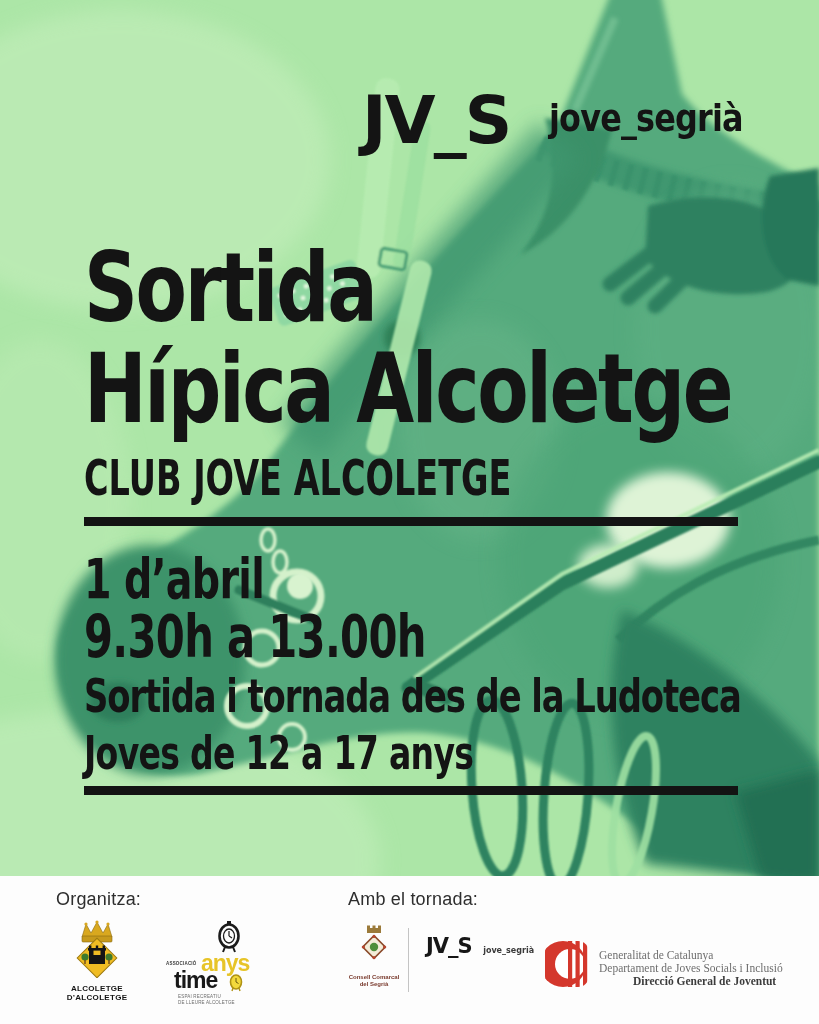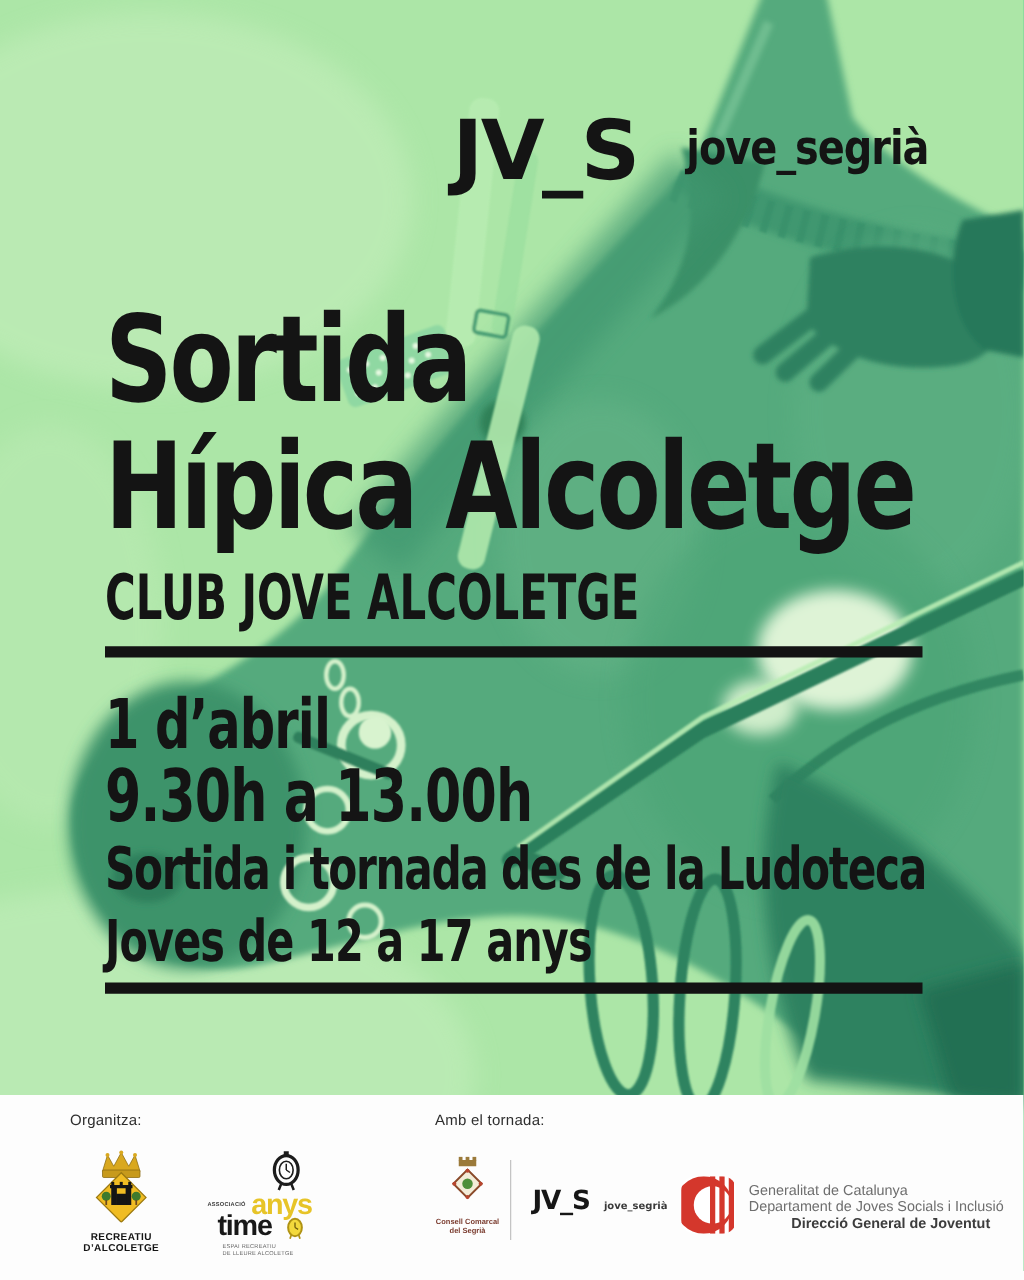--- a/index.html
+++ b/index.html
@@ -1,18 +1,18 @@
 <!DOCTYPE html>
 <html><head>
 <meta charset="utf-8">
 <style>
   html,body{margin:0;padding:0;background:#e8e8e8;}
   .poster{
     position:relative;width:819px;height:1024px;overflow:hidden;
-    font-family:"DejaVu Sans",sans-serif;color:#141414;background:#22c55e;
+    font-family:"DejaVu Sans",sans-serif;color:#141414;background:#fef9c3;
   }
   .abs{position:absolute;}
   .bg-svg{position:absolute;inset:0;width:819px;height:1024px;}
 
   
   .brand-logo{left:362px;top:88px;font-size:66px;font-weight:bold;letter-spacing:-2px;line-height:1;}
   .brand-name{left:549px;top:99px;font-size:38px;font-weight:bold;letter-spacing:-1px;line-height:1;
     transform:scaleX(.84);transform-origin:0 0;white-space:nowrap;}
 
   
@@ -28,21 +28,21 @@
   .detail{left:84px;font-weight:bold;letter-spacing:-1px;line-height:1;white-space:nowrap;
     transform:scaleX(.72);transform-origin:0 0;}
   .d1{top:552px;font-size:55px;}
   .d2{top:608px;font-size:58px;}
   .d3{top:672px;font-size:47px;letter-spacing:-1.5px;}
   .d4{top:730px;font-size:46px;}
 
   
   .footer{position:absolute;left:0;top:876px;width:819px;height:148px;background:#fdfdfd;
     font-family:"Liberation Sans",sans-serif;}
-  .flabel{position:absolute;top:13px;font-size:12px;color:#2e2e2e;letter-spacing:.2px;}
+  .flabel{position:absolute;top:13px;font-size:18px;color:#2e2e2e;letter-spacing:.2px;}
   .org-label{left:56px;}
   .sup-label{left:348px;}
 
   .logo-aj{position:absolute;left:54px;top:44px;width:86px;text-align:center;}
   .aj-text{margin-top:2px;font-size:8px;font-weight:bold;line-height:9px;letter-spacing:.3px;color:#141414;}
 
   .logo-ft{position:absolute;left:166px;top:44px;width:100px;height:86px;font-weight:bold;}
   .ft-clock{position:absolute;left:48px;top:0;}
   .ft-row1{position:absolute;left:0px;top:30px;white-space:nowrap;}
   .ft-pre{font-size:4.5px;color:#3a3a3a;letter-spacing:.2px;vertical-align:6px;}
@@ -50,25 +50,25 @@
   .ft-row2{position:absolute;left:8px;top:47px;white-space:nowrap;}
   .ft-time{font-size:23px;color:#181818;letter-spacing:-1px;}
   .ft-smallclock{position:absolute;left:62px;top:52px;}
   .ft-sub{position:absolute;left:12px;top:74px;font-size:4.5px;color:#6b6b6b;line-height:5.5px;letter-spacing:.2px;font-weight:normal;}
 
   .logo-cc{position:absolute;left:342px;top:48px;width:64px;text-align:center;}
   .cc-text{margin-top:2px;font-size:6px;font-weight:bold;color:#7a3b2e;line-height:7px;}
 
   .vdiv{position:absolute;left:408px;top:52px;width:1px;height:64px;background:#c4c4c4;}
 
-  .logo-fjvs{position:absolute;left:426px;top:72px;white-space:nowrap;text-align:right;}
+  .logo-fjvs{position:absolute;left:426px;top:58px;white-space:nowrap;text-align:right;}
   .fjvs-logo{font-size:21px;font-weight:bold;letter-spacing:-1px;color:#161616;font-family:"DejaVu Sans",sans-serif;}
   .fjvs-name{font-size:8px;font-weight:bold;color:#3a3a3a;margin-left:7px;font-family:"DejaVu Sans",sans-serif;}
 
-  .logo-gc{position:absolute;left:544px;top:64px;display:flex;align-items:center;}
+  .logo-gc{position:absolute;left:544px;top:64px;display:flex;align-items:flex-end;font-family:Liberation Serif, serif;}
   .gc-text{margin-left:9px;font-size:11.5px;line-height:13px;color:#6e6e6e;margin-top:4px;white-space:nowrap;}
   .gc-line3{font-weight:bold;color:#3c3c3c;padding-left:34px;}
 </style>
 </head>
 <body>
 
 <div class="poster">
 
   <svg class="bg-svg" viewBox="0 0 819 1024" aria-hidden="true">
     <defs>
@@ -223,21 +223,21 @@
           <rect x="25" y="30" width="4.5" height="14"></rect>
           <rect x="36.5" y="30" width="4.5" height="14"></rect>
           <rect x="29" y="35" width="8" height="9"></rect>
           <rect x="24" y="28" width="18" height="2.6"></rect>
           <rect x="25" y="25.5" width="2.4" height="2.5"></rect>
             <rect x="31.8" y="25.5" width="2.4" height="2.5"></rect>
             <rect x="38.6" y="25.5" width="2.4" height="2.5"></rect>
         </g>
       </svg>
       <div class="aj-text">
-        <div>RECREATIU</div>
+        <div>ALCOLETGE</div>
         <div>D’ALCOLETGE</div>
       </div>
     </div>
 
     <div class="logo-ft">
       <svg class="ft-clock" width="30" height="34" viewBox="0 0 30 34">
         <rect x="13" y="1" width="4" height="3" fill="#1c1c1c"></rect>
         <ellipse cx="15" cy="16" rx="9.5" ry="11.5" fill="none" stroke="#1c1c1c" stroke-width="2.6"></ellipse>
         <ellipse cx="15" cy="16" rx="5.5" ry="7" fill="none" stroke="#1c1c1c" stroke-width="1.3"></ellipse>
         <path d="M15 16 L15 11 M15 16 L18 18" stroke="#1c1c1c" stroke-width="1.2"></path>

